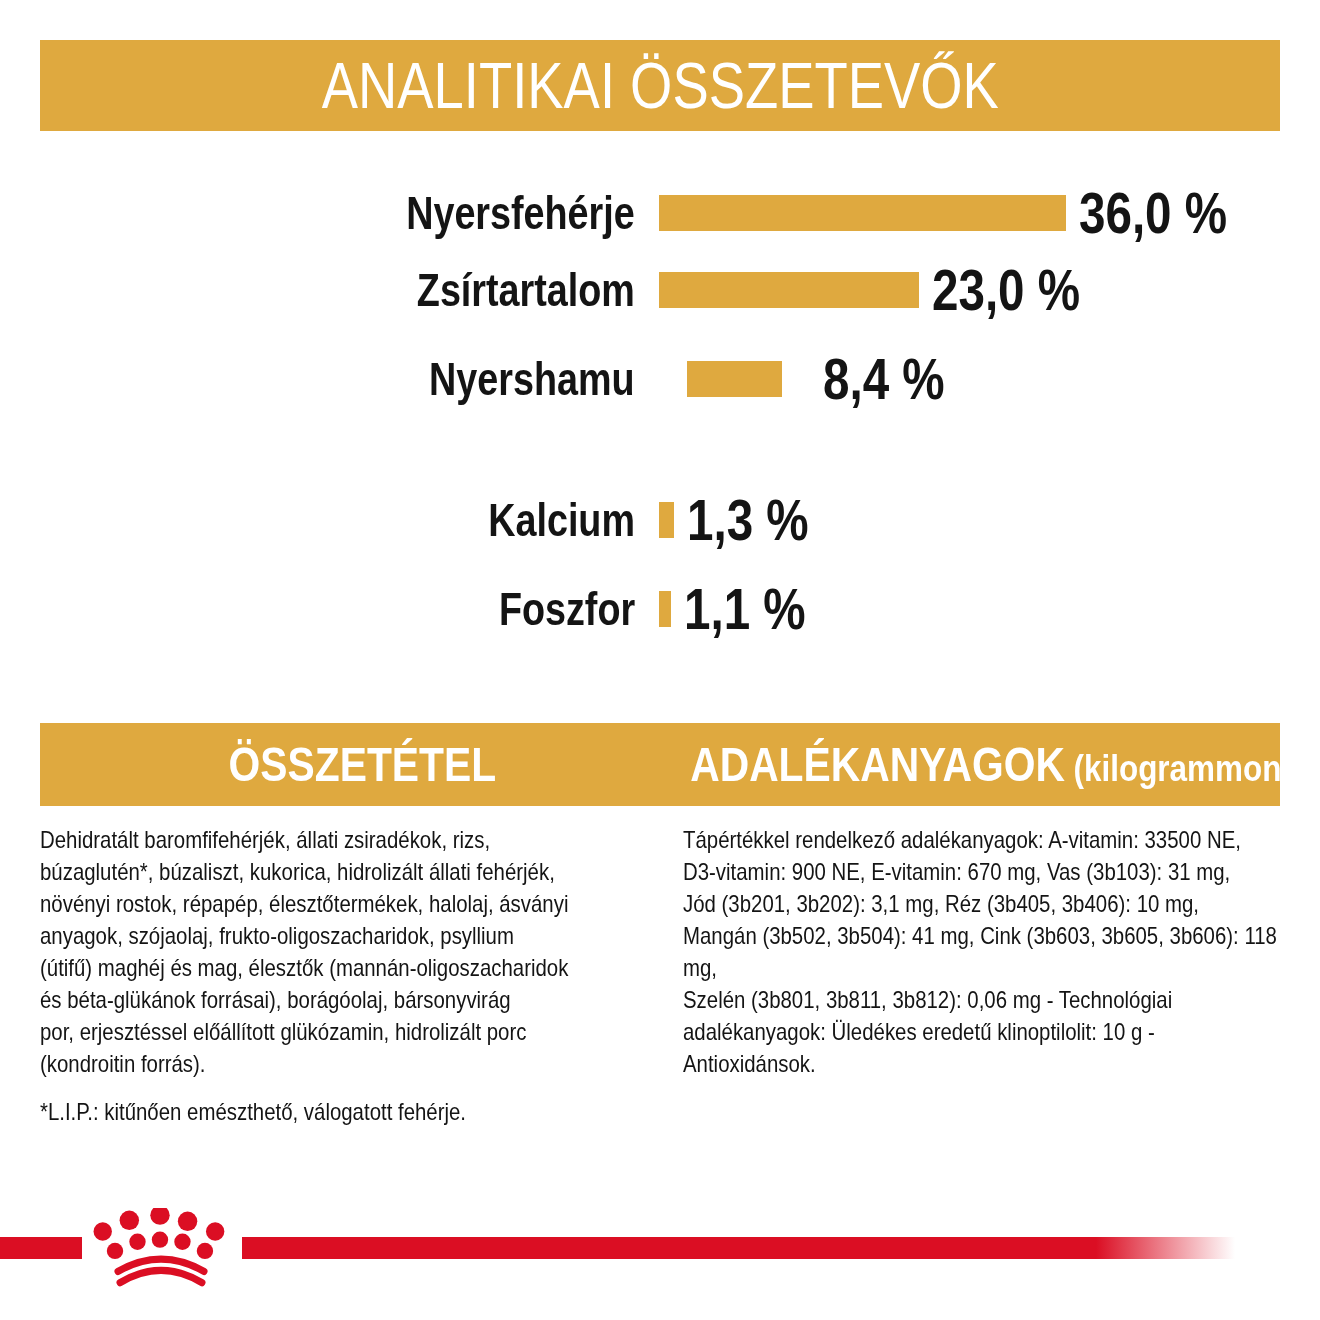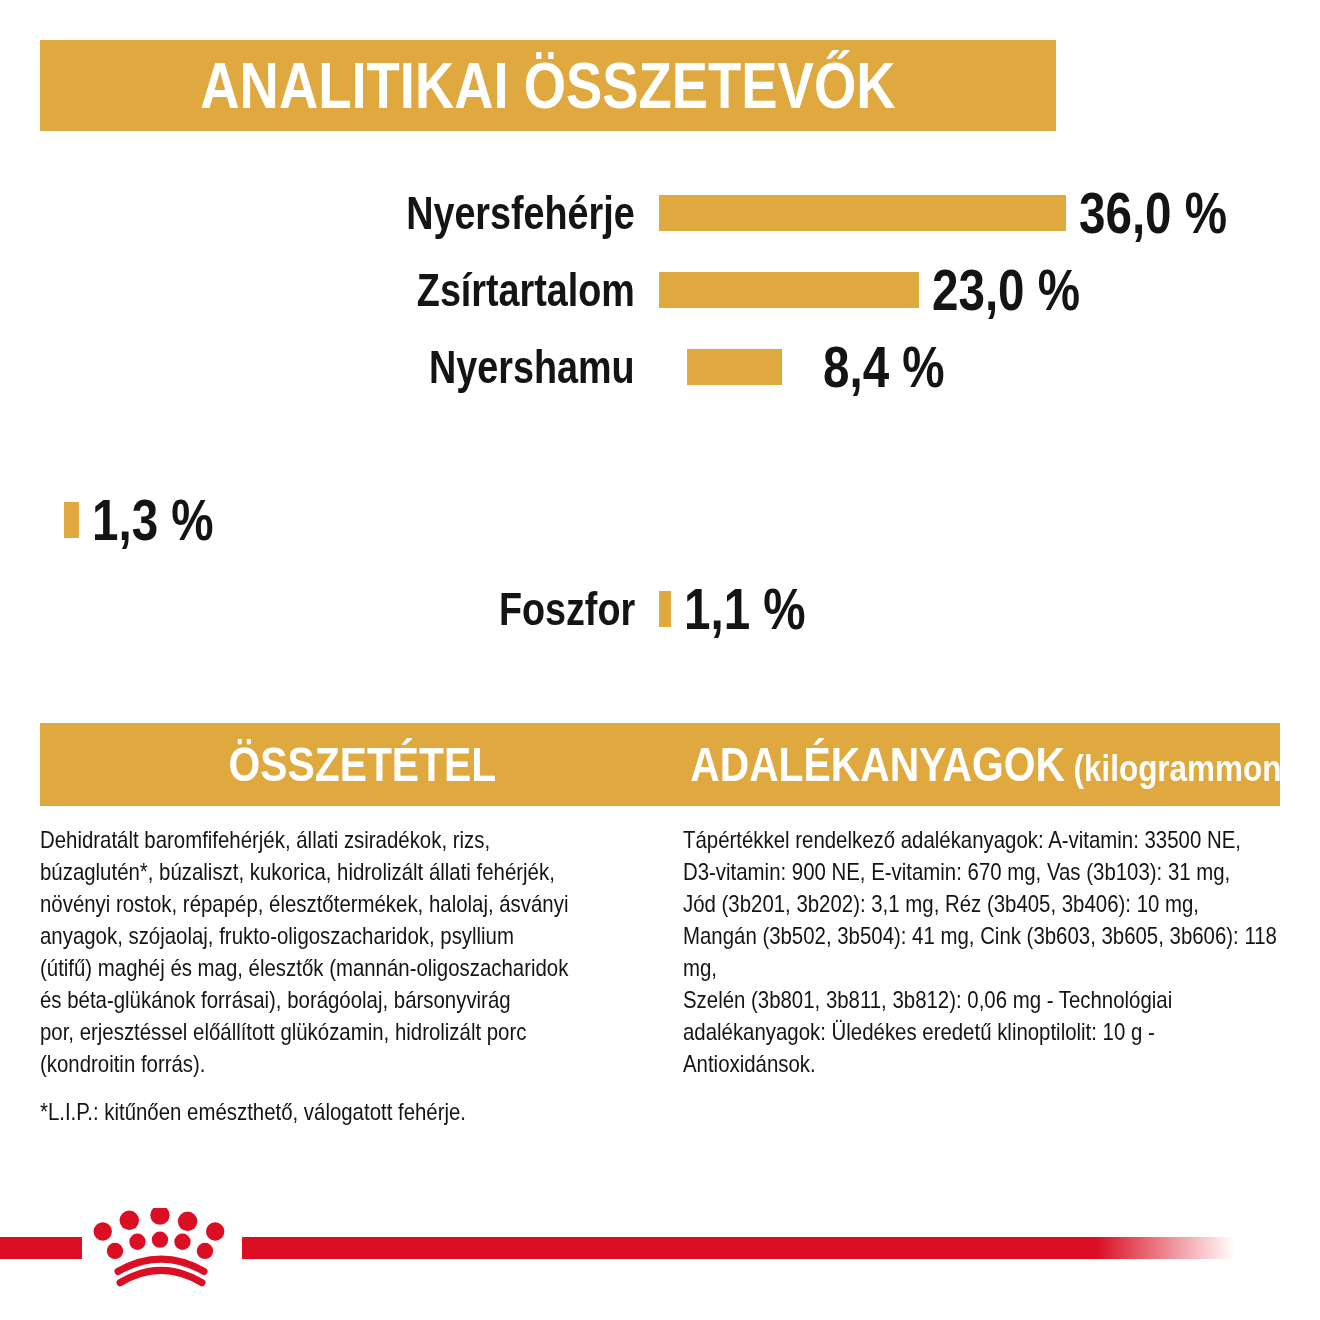--- a/index.html
+++ b/index.html
@@ -6,21 +6,21 @@
     --gold:#DFA93F;
     --red:#DB0E23;
     --ink:#141414;
   }
   html,body{margin:0;padding:0;background:#fff;}
   .page{
     position:relative;width:1320px;height:1320px;background:#ffffff;
     font-family:"Liberation Sans",sans-serif;overflow:hidden;color:var(--ink);
   }
   .banner{position:absolute;background:var(--gold);color:#fff;display:flex;align-items:center;}
-  .banner-top{left:40px;top:40px;width:1016px;height:91px;justify-content:center;font-size:64px;font-weight:bold;}
+  .banner-top{left:40px;top:40px;width:1240px;height:91px;justify-content:center;font-size:64px;font-weight:normal;}
   .banner-left{left:40px;top:723px;width:644px;height:83px;justify-content:center;font-size:48px;font-weight:bold;}
   .banner-right{left:680px;top:723px;width:600px;height:83px;justify-content:flex-start;font-size:48px;font-weight:bold;}
   .cond{display:inline-block;transform:scaleX(0.85);white-space:nowrap;}
   .banner-top .cond,.banner-left .cond{transform-origin:center;}
   .banner-right .cond{transform-origin:left center;padding-left:12px;}
   .suffix{font-size:37px;font-weight:bold;margin-left:10px;}
   
   .chart{position:absolute;left:0;top:0;width:1320px;height:700px;padding-left:25px;}
   .chart-row{position:absolute;left:40px;height:54px;display:flex;align-items:center;}
   .chart-label{width:595px;text-align:right;font-weight:bold;font-size:46px;line-height:54px;color:var(--ink);}
@@ -55,26 +55,27 @@
       <div class="chart-row" style="top: 186px;">
         <div class="chart-label"><span class="inner">Nyersfehérje</span></div>
         <div class="chart-bar" style="width: 407px; background: rgb(223, 169, 63);"></div>
         <div class="chart-value"><span class="inner">36,0 %</span></div>
       </div>
       <div class="chart-row" style="top: 263px;">
         <div class="chart-label"><span class="inner">Zsírtartalom</span></div>
         <div class="chart-bar" style="width: 260px; background: rgb(223, 169, 63);"></div>
         <div class="chart-value"><span class="inner">23,0 %</span></div>
       </div>
-      <div class="chart-row" style="top: 340px; gap: 28px;">
+      <div class="chart-row" style="top: 352px; gap: 28px;">
         <div class="chart-label"><span class="inner">Nyershamu</span></div>
         <div class="chart-bar" style="width: 95px; background: rgb(223, 169, 63);"></div>
         <div class="chart-value"><span class="inner">8,4 %</span></div>
       </div>
       <div class="chart-row" style="top: 493px;">
+        <div class="chart-label"><span class="inner">Kalcium</span></div>
         <div class="chart-bar" style="width: 15px; background: rgb(223, 169, 63);"></div>
         <div class="chart-value"><span class="inner">1,3 %</span></div>
       </div>
       <div class="chart-row" style="top: 582px;">
         <div class="chart-label"><span class="inner">Foszfor</span></div>
         <div class="chart-bar" style="width: 12px; background: rgb(223, 169, 63);"></div>
         <div class="chart-value"><span class="inner">1,1 %</span></div>
       </div>
     </div>
 

